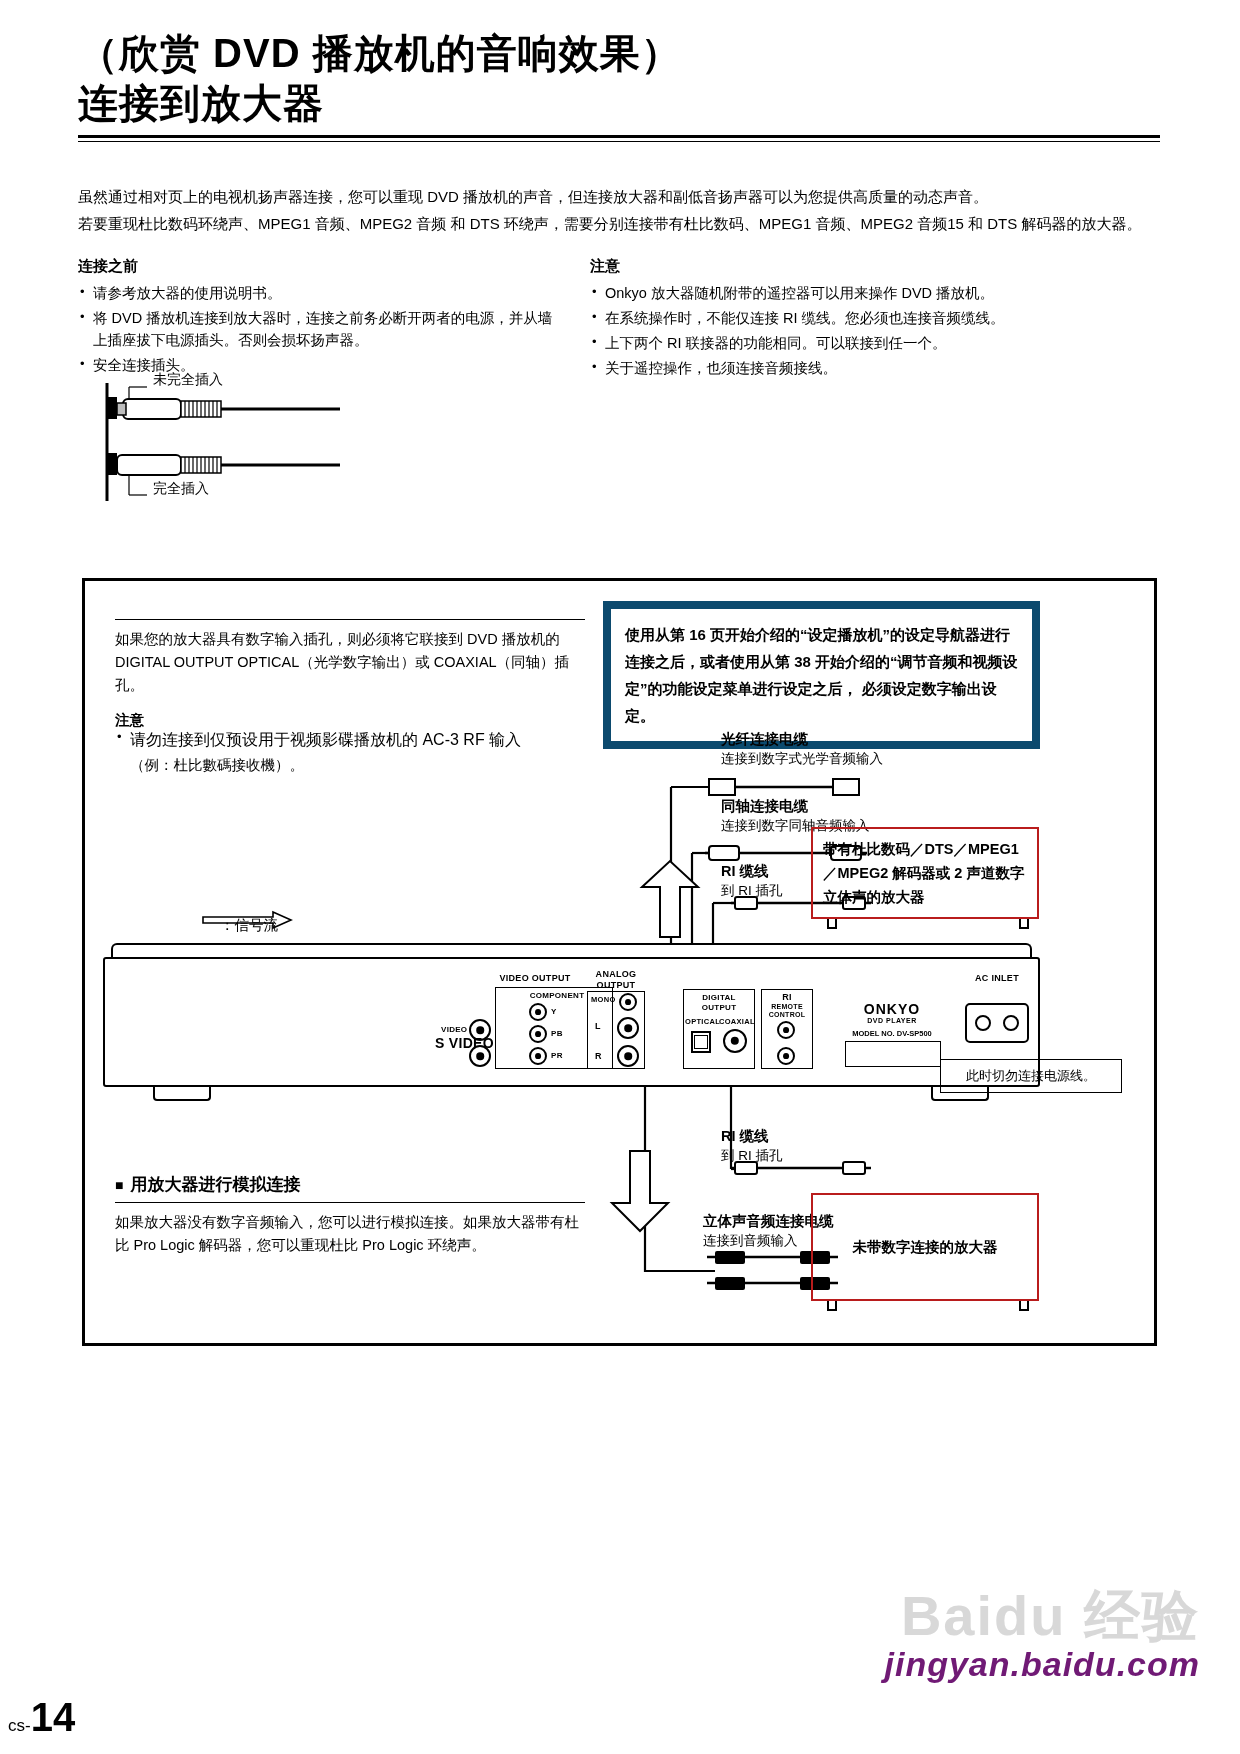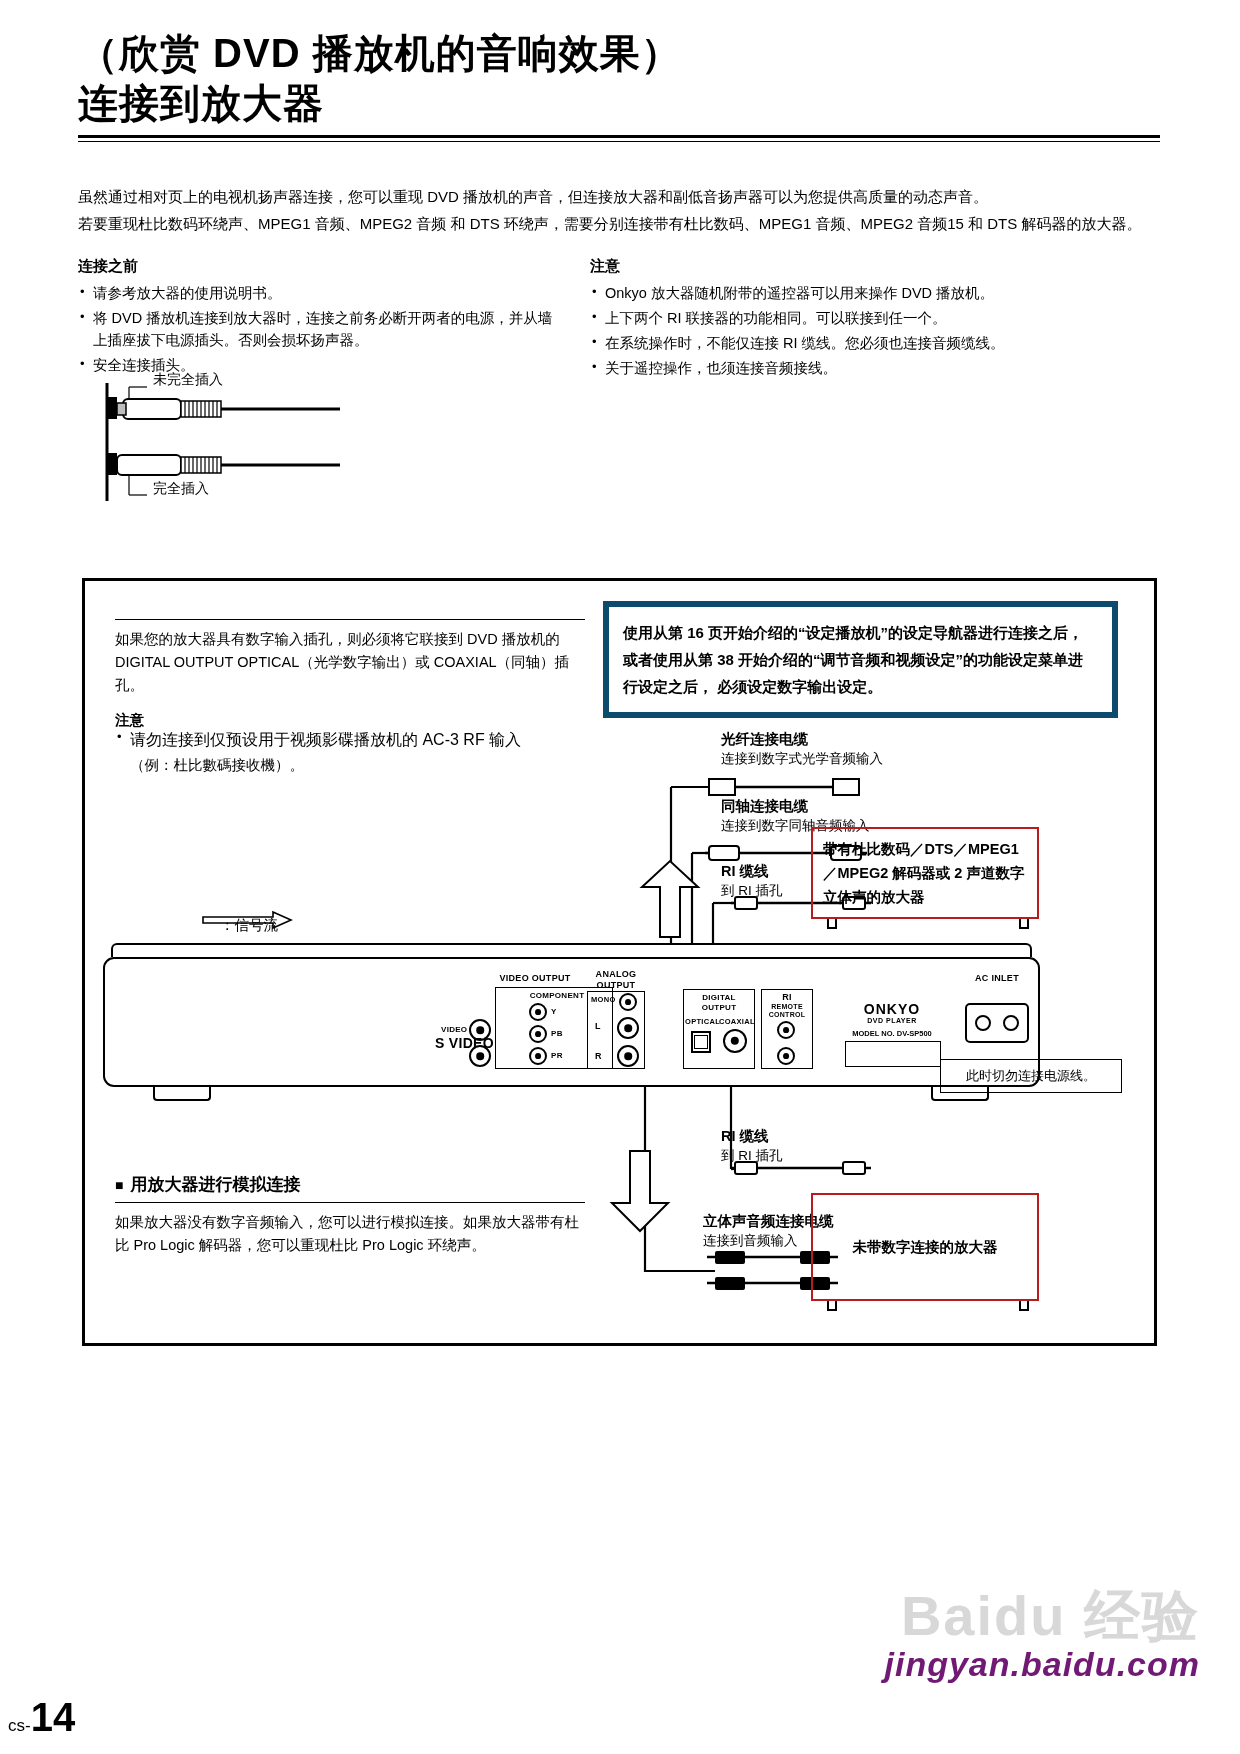--- a/index.html
+++ b/index.html
@@ -168,22 +168,22 @@
   .analog-sec p {
     margin: 0;
     font-size: 14.5px;
     line-height: 23px;
   }
 
   .callout {
     position: absolute;
     left: 518px;
     top: 20px;
-    width: 515px;
-    border: 6px solid #0c4a6e;
+    width: 437px;
+    border: 8px solid #0c4a6e;
     box-sizing: border-box;
     padding: 12px 14px;
     font-size: 15px;
     font-weight: bold;
     line-height: 27px;
   }
 
   
   .cbl {
     position: absolute;
@@ -245,21 +245,21 @@
     height: 170px;
   }
 
   .dev-body {
     position: absolute;
     left: 0;
     top: 18px;
     width: 937px;
     height: 130px;
     border: 2px solid #000;
-    border-radius: 11px;
+    border-radius: 3px;
     background: #fff;
     box-sizing: border-box;
   }
   .dev-top {
     position: absolute;
     left: 8px;
     top: 4px;
     width: 921px;
     height: 14px;
     border: 2px solid #000;
@@ -376,22 +376,22 @@
       <li>请参考放大器的使用说明书。</li>
       <li>将 DVD 播放机连接到放大器时，连接之前务必断开两者的电源，并从墙上插座拔下电源插头。否则会损坏扬声器。</li>
       <li>安全连接插头。</li>
     </ul>
   </div>
 
   <div class="col-right">
     <div class="sec-head">注意</div>
     <ul class="bul">
       <li>Onkyo 放大器随机附带的遥控器可以用来操作 DVD 播放机。</li>
+      <li>在系统操作时，不能仅连接 RI 缆线。您必须也连接音频缆线。</li>
       <li>上下两个 RI 联接器的功能相同。可以联接到任一个。</li>
-      <li>在系统操作时，不能仅连接 RI 缆线。您必须也连接音频缆线。</li>
       <li>关于遥控操作，也须连接音频接线。</li>
     </ul>
   </div>
 
   <div class="plug-diagram">
     <svg width="330" height="150" viewBox="0 0 330 150">
 
       <line x1="12" y1="8" x2="12" y2="126" stroke="#000" stroke-width="3"></line>
       <rect x="12" y="22" width="10" height="22" fill="#000"></rect>
       <rect x="12" y="78" width="10" height="22" fill="#000"></rect>

